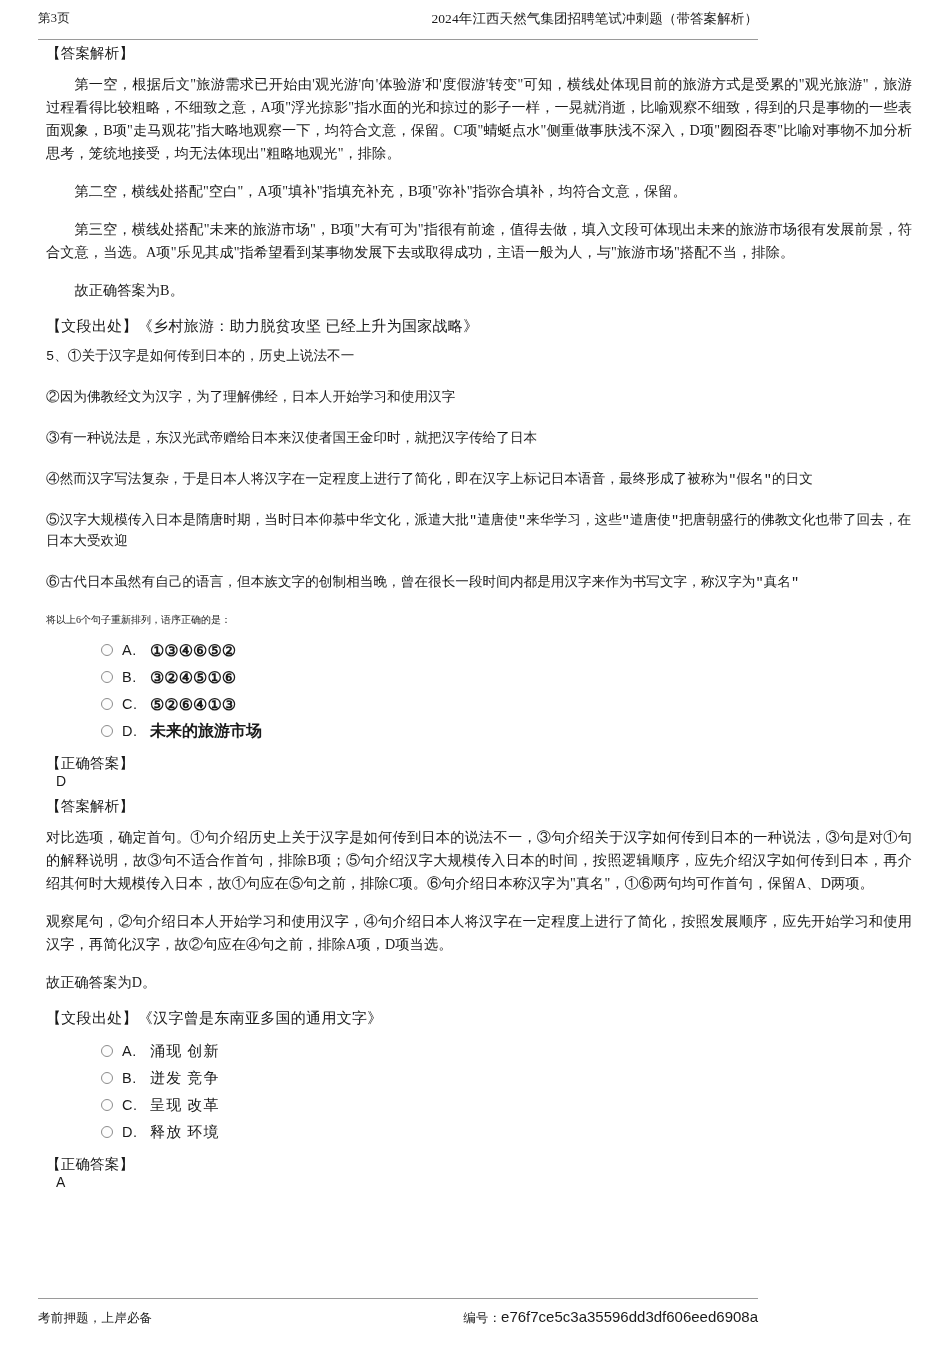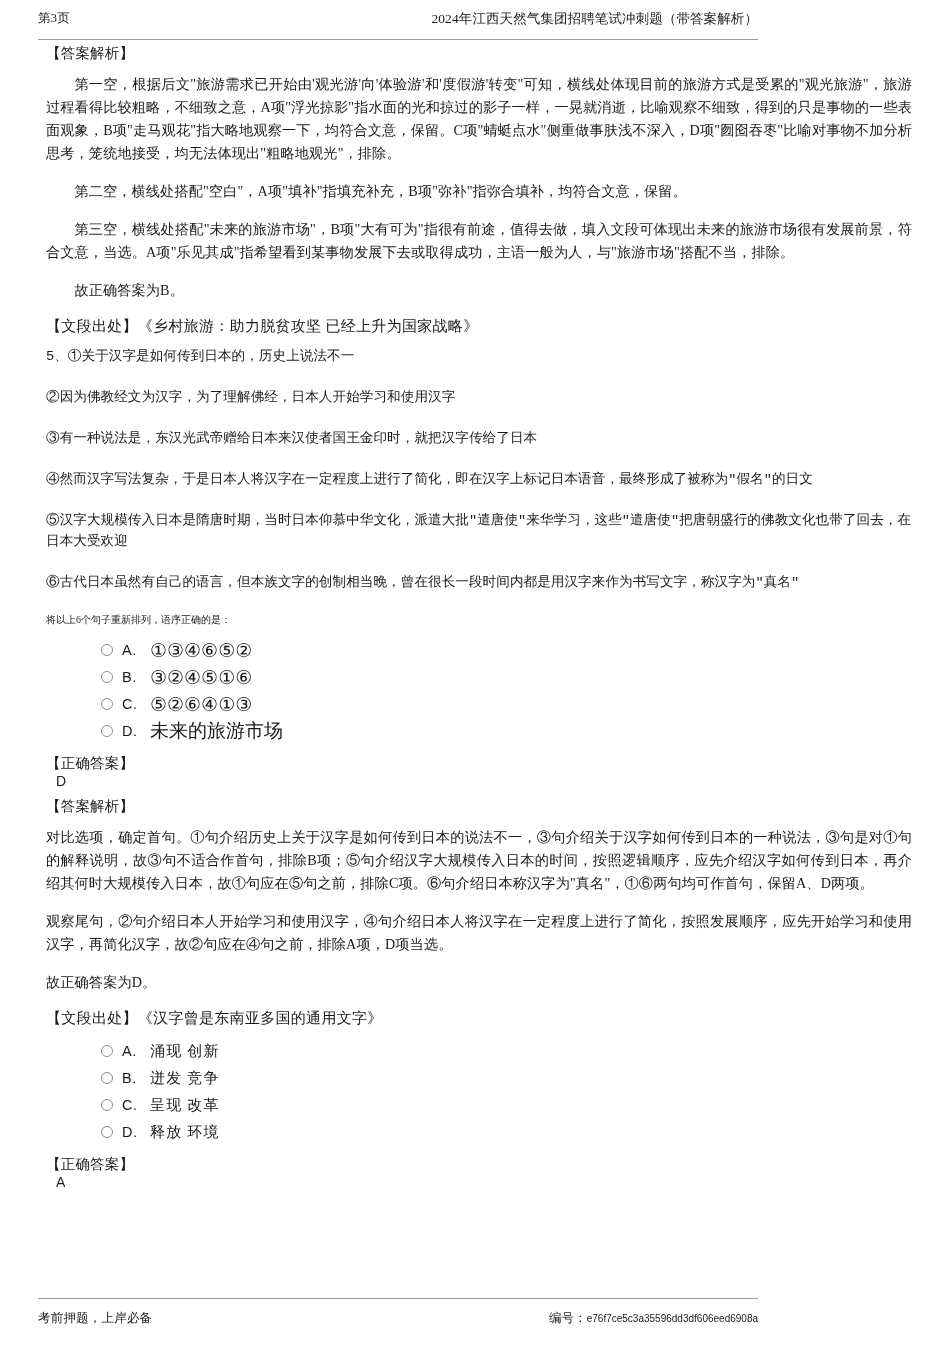--- a/index.html
+++ b/index.html
@@ -128,22 +128,23 @@
     font-size: 14.5px;
     width: 28px;
     flex: 0 0 auto;
     letter-spacing: 0.5px;
   }
   .option-text {
     font-size: 15px;
     letter-spacing: 1.2px;
   }
   .option-text.circled {
-    font-size: 19px;
+    font-size: 16px;
     letter-spacing: 0px;
+    font-weight: bold;
   }
   .blank {
     display: inline-block;
     width: 66px;
     border-bottom: 1.4px solid #1a1a1a;
     vertical-align: -2px;
     margin: 0 1px;
   }
   .blank.wide {
     width: 74px;
@@ -163,21 +164,21 @@
   .footer-left {
     font-size: 12.5px;
     letter-spacing: 0.2px;
   }
   .footer-right {
     font-size: 12.5px;
     letter-spacing: 0.1px;
   }
   .footer-right .code {
     font-family: "Liberation Sans", sans-serif;
-    font-size: 10px;
+    font-size: 15px;
     letter-spacing: 0px;
   }
 </style>
 </head>
 <body>
 
 <div class="page">
 
   <div class="page-header">
     <div class="header-left">第3页</div>

